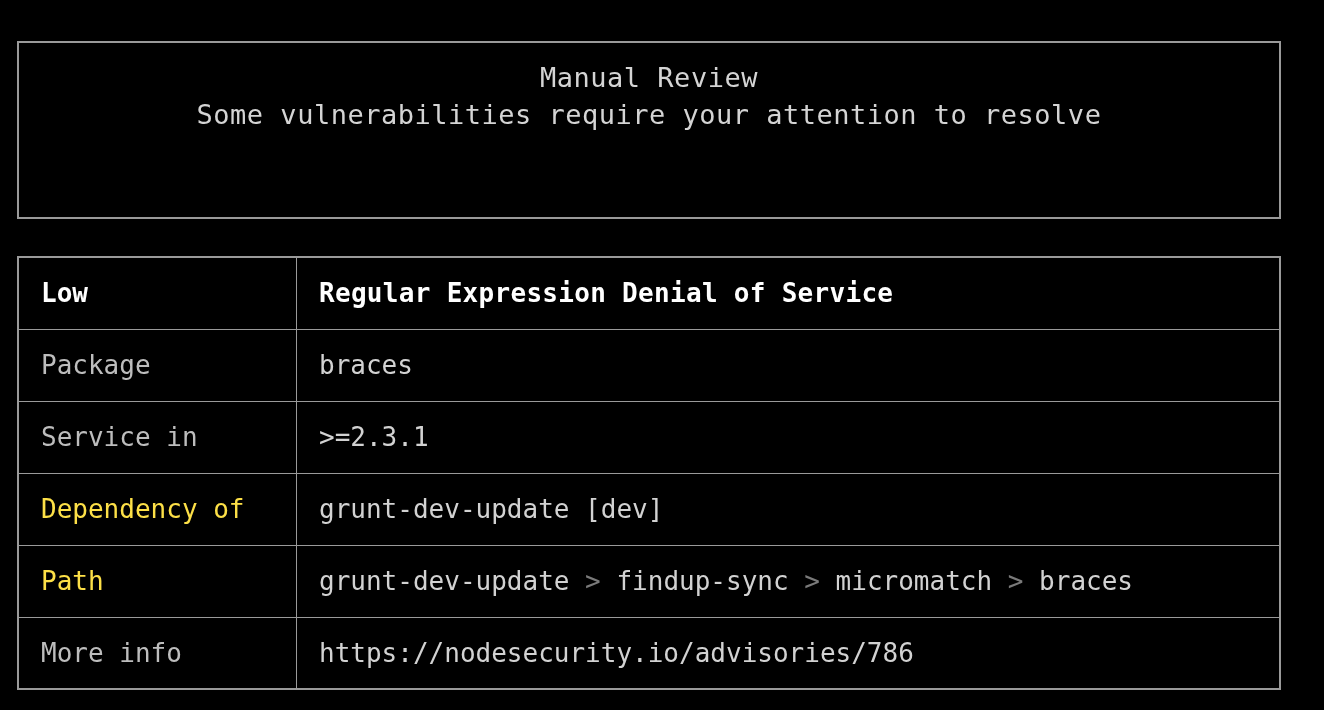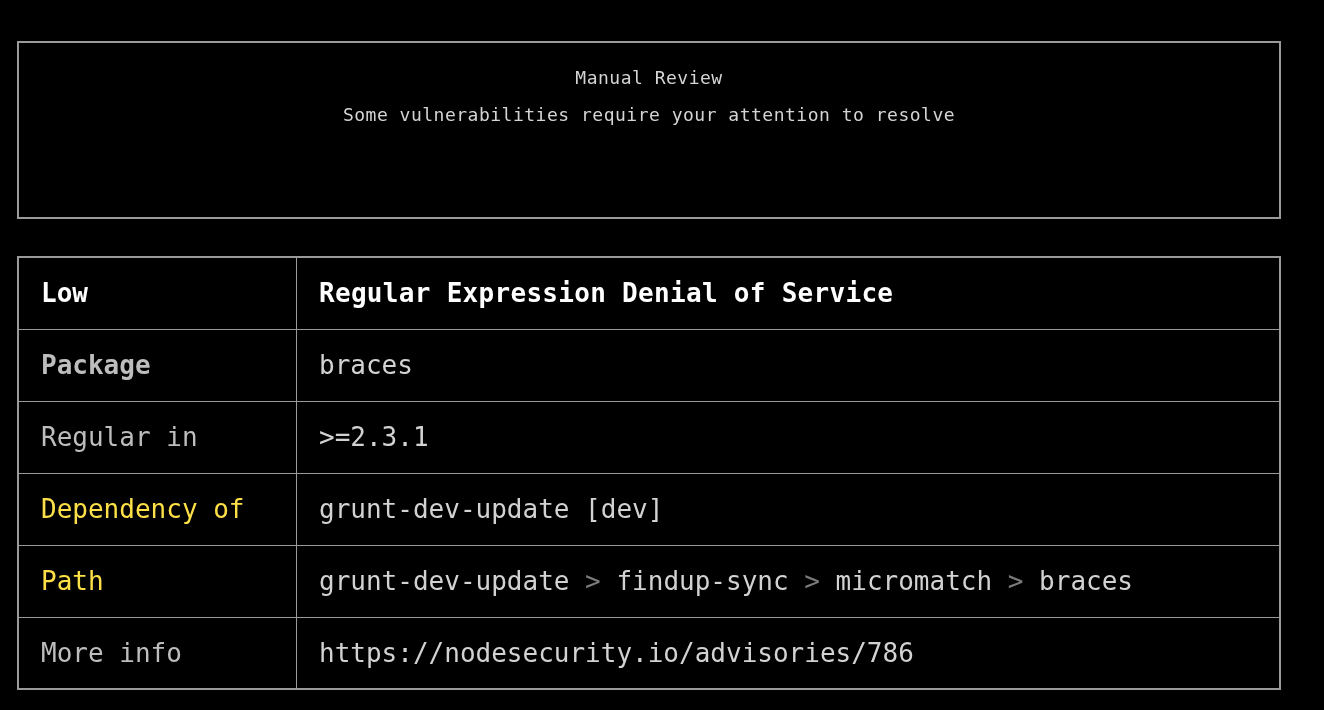--- a/index.html
+++ b/index.html
@@ -33,21 +33,21 @@
     height: 178px;
     border: 2px solid #9a9a9a;
     box-sizing: border-box;
     display: flex;
     flex-direction: column;
     align-items: center;
     justify-content: flex-start;
   }
   .banner-line {
     font-family: "DejaVu Sans Mono", monospace;
-    font-size: 18px;
+    font-size: 27px;
     line-height: 36px;
     letter-spacing: 0.5px;
     color: #d4d4d4;
     white-space: pre;
     text-align: center;
   }
   .banner-line.title {
     margin-top: 17px;
   }
   .banner-line.subtitle {
@@ -118,26 +118,26 @@
   </div>
 
   <table class="advisory-table" style="border-color: rgb(154, 154, 154);">
     <tbody>
       <tr>
         <td class="label-cell sev-cell" style="border-color: rgb(154, 154, 154); color: rgb(255, 255, 255);">Low</td>
         <td class="value-cell title-cell" style="border-color: rgb(154, 154, 154); color: rgb(255, 255, 255);">Regular Expression Denial of Service</td>
       </tr>
 
       <tr>
-        <td class="label-cell" style="border-color: rgb(154, 154, 154); color: rgb(189, 189, 189); font-weight: bold;">Package</td>
+        <td class="label-cell" style="border-color: rgb(154, 154, 154); color: rgb(189, 189, 189);">Package</td>
         <td class="value-cell" style="border-color: rgb(154, 154, 154);">braces</td>
       </tr>
 
       <tr>
-        <td class="label-cell" style="border-color: rgb(154, 154, 154); color: rgb(189, 189, 189);">Regular in</td>
+        <td class="label-cell" style="border-color: rgb(154, 154, 154); color: rgb(189, 189, 189);">Service in</td>
         <td class="value-cell" style="border-color: rgb(154, 154, 154);">&gt;=2.3.1</td>
       </tr>
 
       <tr>
         <td class="label-cell" style="border-color: rgb(154, 154, 154); color: #fde047;">Dependency of</td>
         <td class="value-cell" style="border-color: rgb(154, 154, 154);">grunt-dev-update [dev]</td>
       </tr>
 
       <tr>
         <td class="label-cell" style="border-color: rgb(154, 154, 154); color: #fde047;">Path</td>

